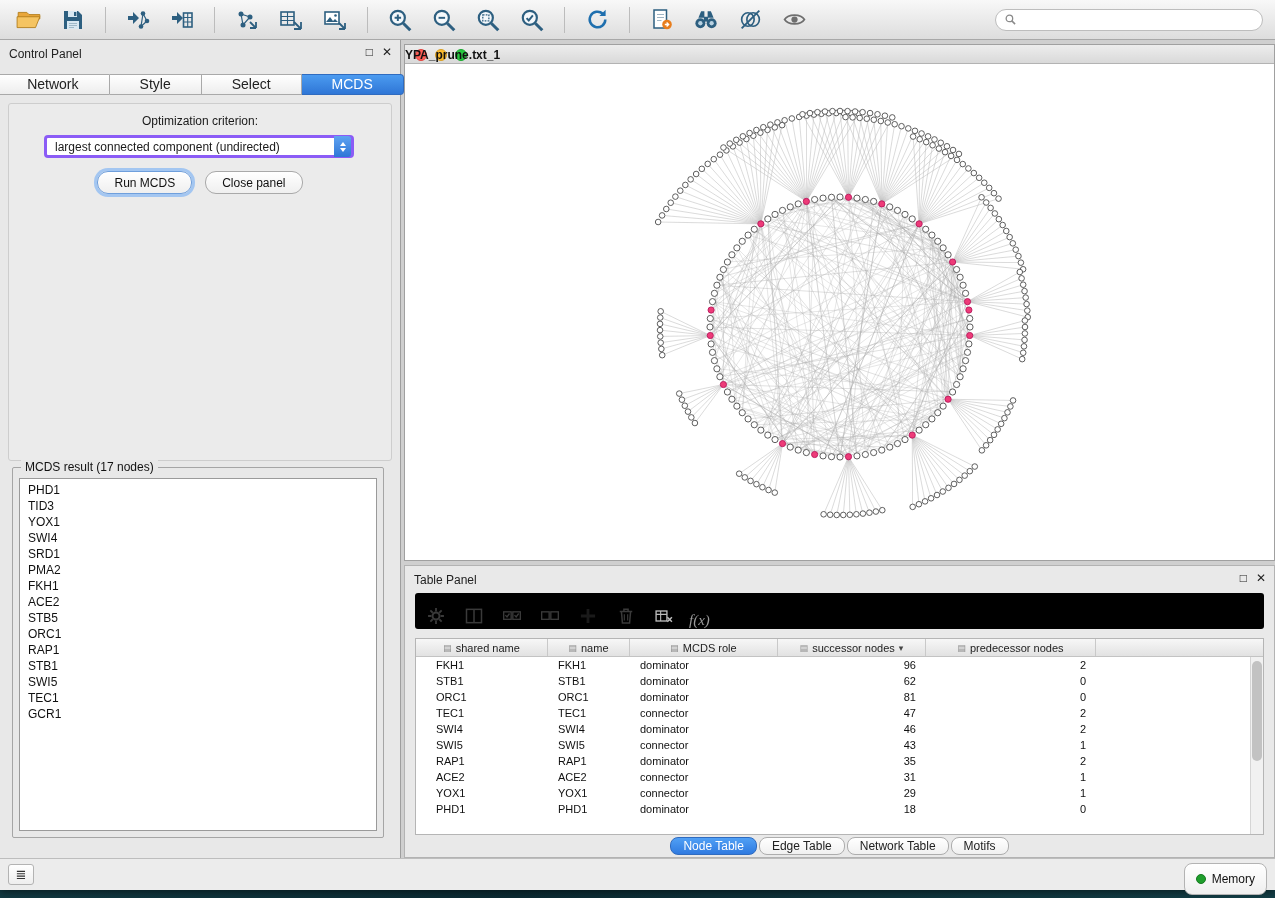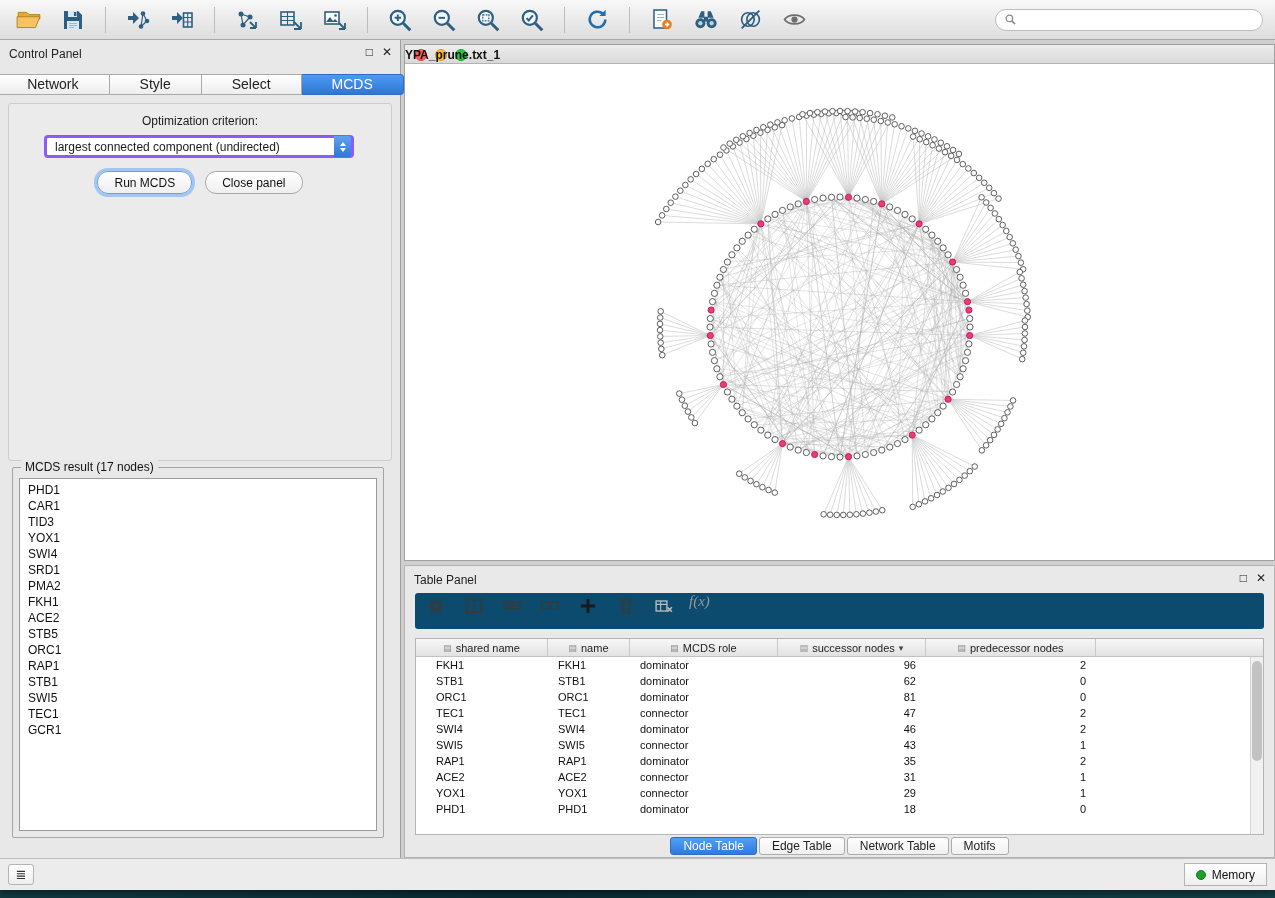--- a/index.html
+++ b/index.html
@@ -48,41 +48,41 @@
   .tl{width:12px;height:12px;border-radius:50%}
   .tl-red{background:#ff5f57;border:1px solid #e0443e}
   .tl-yellow{background:#febc2e;border:1px solid #d89e23}
   .tl-green{background:#28c840;border:1px solid #1ba82f}
   .net-title{position:absolute;left:0;right:0;top:3px;text-align:left;font-size:12px;font-weight:bold;color:#111}
   .net-canvas{position:absolute;left:0;top:19px;right:0;bottom:0;background:#fff}
 
   
   .table-panel{position:absolute;left:404px;top:565px;width:871px;height:293px;background:#e9e9e9;border:1px solid #b3b3b3}
   .tp-head{position:absolute;left:0;top:0;right:0;height:24px}
-  .tp-toolbar{position:absolute;left:10px;right:10px;top:27px;height:36px;background:#0c4a6e;border-radius:3px;display:flex;align-items:flex-start;padding:0 8px;gap:12px}
+  .tp-toolbar{position:absolute;left:10px;right:10px;top:27px;height:36px;background:#000000;border-radius:3px;display:flex;align-items:flex-end;padding:0 8px;gap:12px}
   .tpt-btn{width:26px;height:26px;display:flex;align-items:center;justify-content:center}
   .fx-label{font-size:15px;font-style:italic;font-family:"Liberation Serif",serif;color:#9a9a9a}
   .grid{position:absolute;left:10px;right:10px;top:72px;bottom:22px;background:#fff;border:1px solid #b5b5b5}
   .grid-header{display:flex;height:18px;background:linear-gradient(#f7f7f7,#e2e2e2);border-bottom:1px solid #c3c3c3}
   .th{display:flex;align-items:center;justify-content:center;gap:4px;font-size:11px;color:#222;border-right:1px solid #c9c9c9;height:100%}
   .th-icon{color:#8c8c8c;font-size:9px}
   .th-chev{font-size:9px;color:#444}
   .grid-body{position:absolute;left:0;right:13px;top:18px;bottom:0;overflow:hidden}
   .tr{display:flex;height:16px;align-items:center}
   .td{font-size:11px;color:#111;white-space:nowrap;overflow:hidden}
   .vscroll{position:absolute;right:0;top:18px;bottom:0;width:13px;background:#f1f1f1;border-left:1px solid #d5d5d5}
   .vthumb{position:absolute;left:1px;right:1px;top:4px;height:100px;background:#c2c2c2;border-radius:5px}
   .table-tabs{position:absolute;left:0;right:0;bottom:2px;display:flex;justify-content:center;gap:2px}
-  .ttab{height:18px;line-height:16px;padding:0 12px;font-size:12px;background:linear-gradient(#ffffff,#f0f0f0);border:1px solid #adadad;border-radius:3px;color:#222}
+  .ttab{height:18px;line-height:16px;padding:0 12px;font-size:12px;background:linear-gradient(#ffffff,#f0f0f0);border:1px solid #adadad;border-radius:8px;color:#222}
   .ttab-active{background:linear-gradient(#51a0f5,#2f7ae0);border-color:#2f6bbf;color:#fff}
 
   
   .statusbar{position:absolute;left:0;right:0;top:858px;height:32px;background:#ececec;border-top:1px solid #bdbdbd}
   .sb-left{position:absolute;left:8px;top:5px;width:26px;height:21px;background:linear-gradient(#fff,#eee);border:1px solid #b3b3b3;border-radius:3px;display:flex;align-items:center;justify-content:center;font-size:13px;color:#333}
-  .memory-btn{position:absolute;right:8px;top:4px;height:23px;background:linear-gradient(#fff,#efefef);border:1px solid #b3b3b3;border-radius:0;display:flex;align-items:center;gap:6px;padding:0 11px;font-size:12px;color:#111}
+  .memory-btn{position:absolute;right:8px;top:4px;height:32px;background:linear-gradient(#fff,#efefef);border:1px solid #b3b3b3;border-radius:8px;display:flex;align-items:center;gap:6px;padding:0 11px;font-size:12px;color:#111}
   .mem-dot{width:10px;height:10px;border-radius:50%;background:#1f9e2c;border:1px solid #157a20}
 </style>
 </head>
 <body>
 
 <div class="desktop"></div>
 <div class="app">
 
   <div class="toolbar">
     <span class="tb-btn">
@@ -243,21 +243,20 @@
         </span>
     </div>
     <div class="btn-row">
       <div class="btn btn-focus">Run MCDS</div>
       <div class="btn">Close panel</div>
     </div>
     <div class="fieldset">
       <span class="legend">MCDS result (17 nodes)</span>
       <div class="listbox">
           <div class="mcds-item">PHD1</div>
-          <div class="mcds-item">CAR1</div>
           <div class="mcds-item">TID3</div>
           <div class="mcds-item">YOX1</div>
           <div class="mcds-item">SWI4</div>
           <div class="mcds-item">SRD1</div>
           <div class="mcds-item">PMA2</div>
           <div class="mcds-item">FKH1</div>
           <div class="mcds-item">ACE2</div>
           <div class="mcds-item">STB5</div>
           <div class="mcds-item">ORC1</div>
           <div class="mcds-item">RAP1</div>

